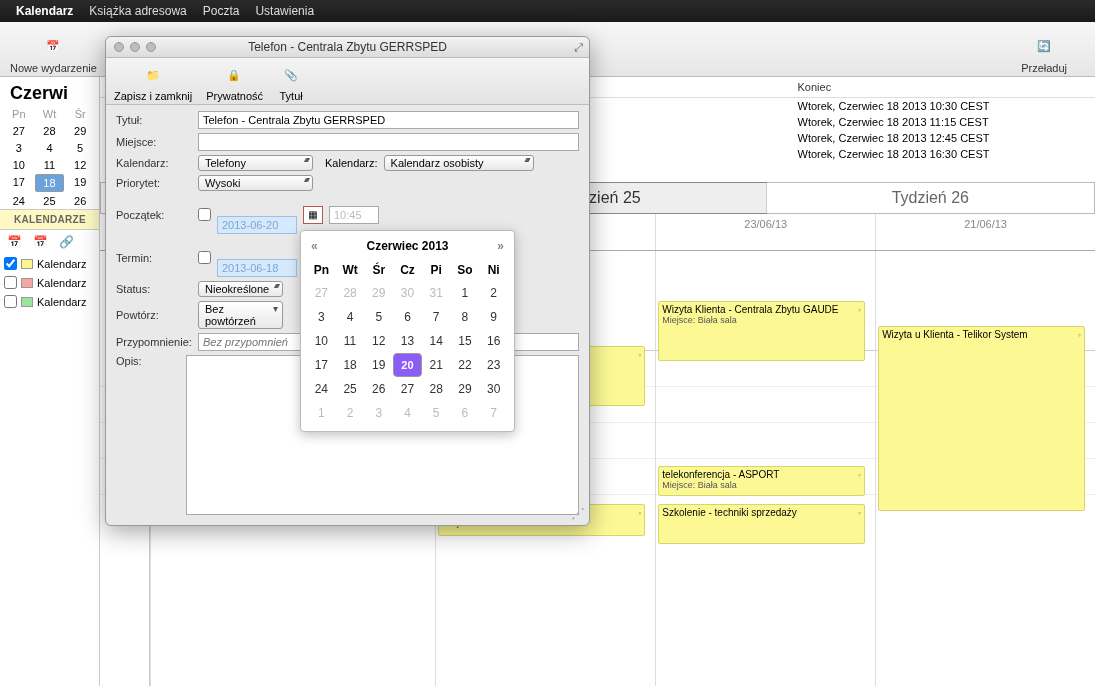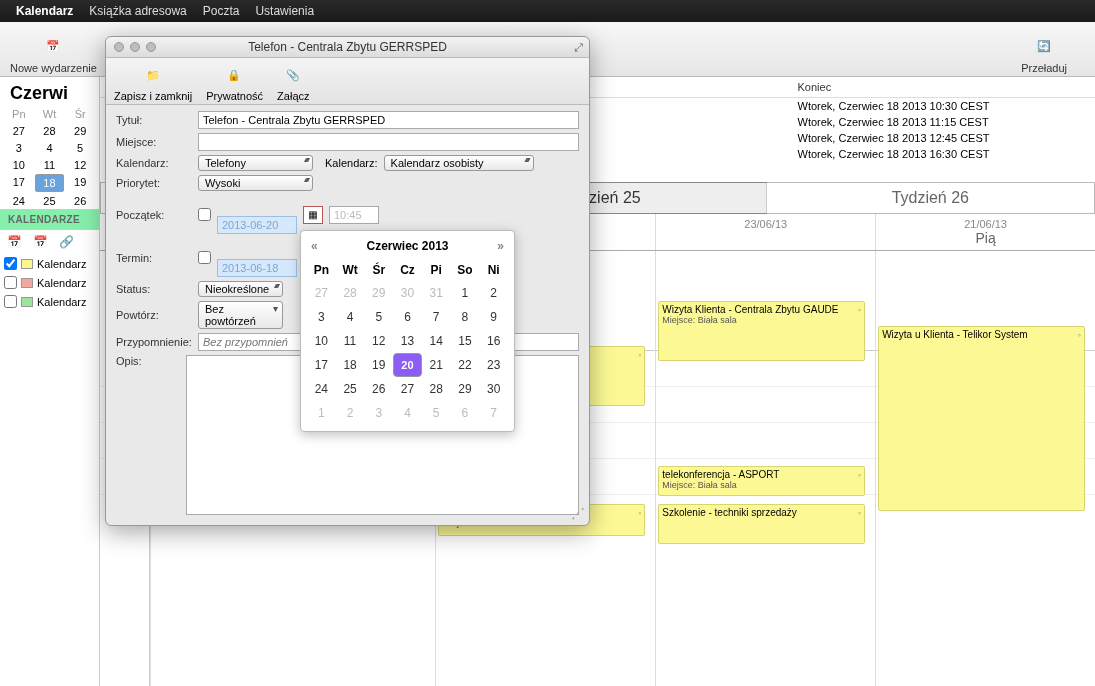--- a/index.html
+++ b/index.html
@@ -16,21 +16,21 @@
 .toolbar .tbtn .ticon { width:30px; height:28px; margin:0 auto 2px; background:#fff0; display:flex; align-items:center; justify-content:center; }
 
 
 .main { display:flex; height: calc(686px - 22px - 55px); }
 .leftpane { width: 100px; border-right:1px solid #ccc; font-size:11px; overflow:hidden; }
 .leftpane .month-title { font-size:18px; font-weight:bold; padding:6px 6px 2px 10px; }
 .minicol { display:grid; grid-template-columns:repeat(3,1fr); gap:1px; padding:0 4px; font-size:11px; }
 .minicol div { text-align:center; padding:2px 0; }
 .minicol .hdr { color:#999; }
 .minicol .sel { background:#6aa3dc; color:#fff; border-radius:2px; }
-.section-label { background:#86efac; border-top:1px solid #ccc; border-bottom:1px solid #ccc; color:#666; font-size:10px; font-weight:bold; padding:4px 8px; letter-spacing:0.3px;}
+.section-label { background:#fef9c3; border-top:1px solid #ccc; border-bottom:1px solid #ccc; color:#666; font-size:10px; font-weight:bold; padding:4px 14px; letter-spacing:0.3px;}
 .cal-list div { display:flex; align-items:center; padding:3px 4px; font-size:11px; }
 .cal-list input { margin-right:4px; }
 .swatch { width:12px; height:10px; margin-right:4px; border:1px solid #999; }
 
 .rightpane { flex:1; display:flex; flex-direction:column; overflow:hidden; }
 
 
 .evheader { display:grid; grid-template-columns:1fr 1fr; padding:4px 6px; font-size:11px; color:#333; border-bottom:1px solid #ddd; }
 .evheader div:last-child { padding-left:200px; }
 .evrows { font-size:11px; }
@@ -210,21 +210,20 @@
       <div style="flex:1.3; border-left:1px solid #ddd;"></div>
       <div class="daycol">
         <div class="dt">19/06/13</div>
         <div class="dn">Śro</div>
       </div>
       <div class="daycol">
         <div class="dt">23/06/13</div>
       </div>
       <div class="daycol">
         <div class="dt">21/06/13</div>
-        <div class="dn">Pią</div>
       </div>
     </div>
 
     <div class="gridwrap">
       <div class="timeslots" style="padding-top:100px;">
         <div>11:00</div>
         <div>12:00</div>
         <div>13:00</div>
         <div>14:00</div>
       </div>
@@ -310,21 +309,21 @@
     <div class="tbtn">
       <div class="ticon">📁</div>
       <div>Zapisz i zamknij</div>
     </div>
     <div class="tbtn">
       <div class="ticon">🔒</div>
       <div>Prywatność</div>
     </div>
     <div class="tbtn">
       <div class="ticon">📎</div>
-      <div>Załącz</div>
+      <div>Tytuł</div>
     </div>
   </div>
   <div class="dlg-body">
     <div class="frow">
       <label>Tytuł:</label>
       <input type="text" class="widefield" value="Telefon - Centrala Zbytu GERRSPED" style="">
     </div>
     <div class="frow">
       <label>Miejsce:</label>
       <input type="text" class="widefield" value="" style="">

